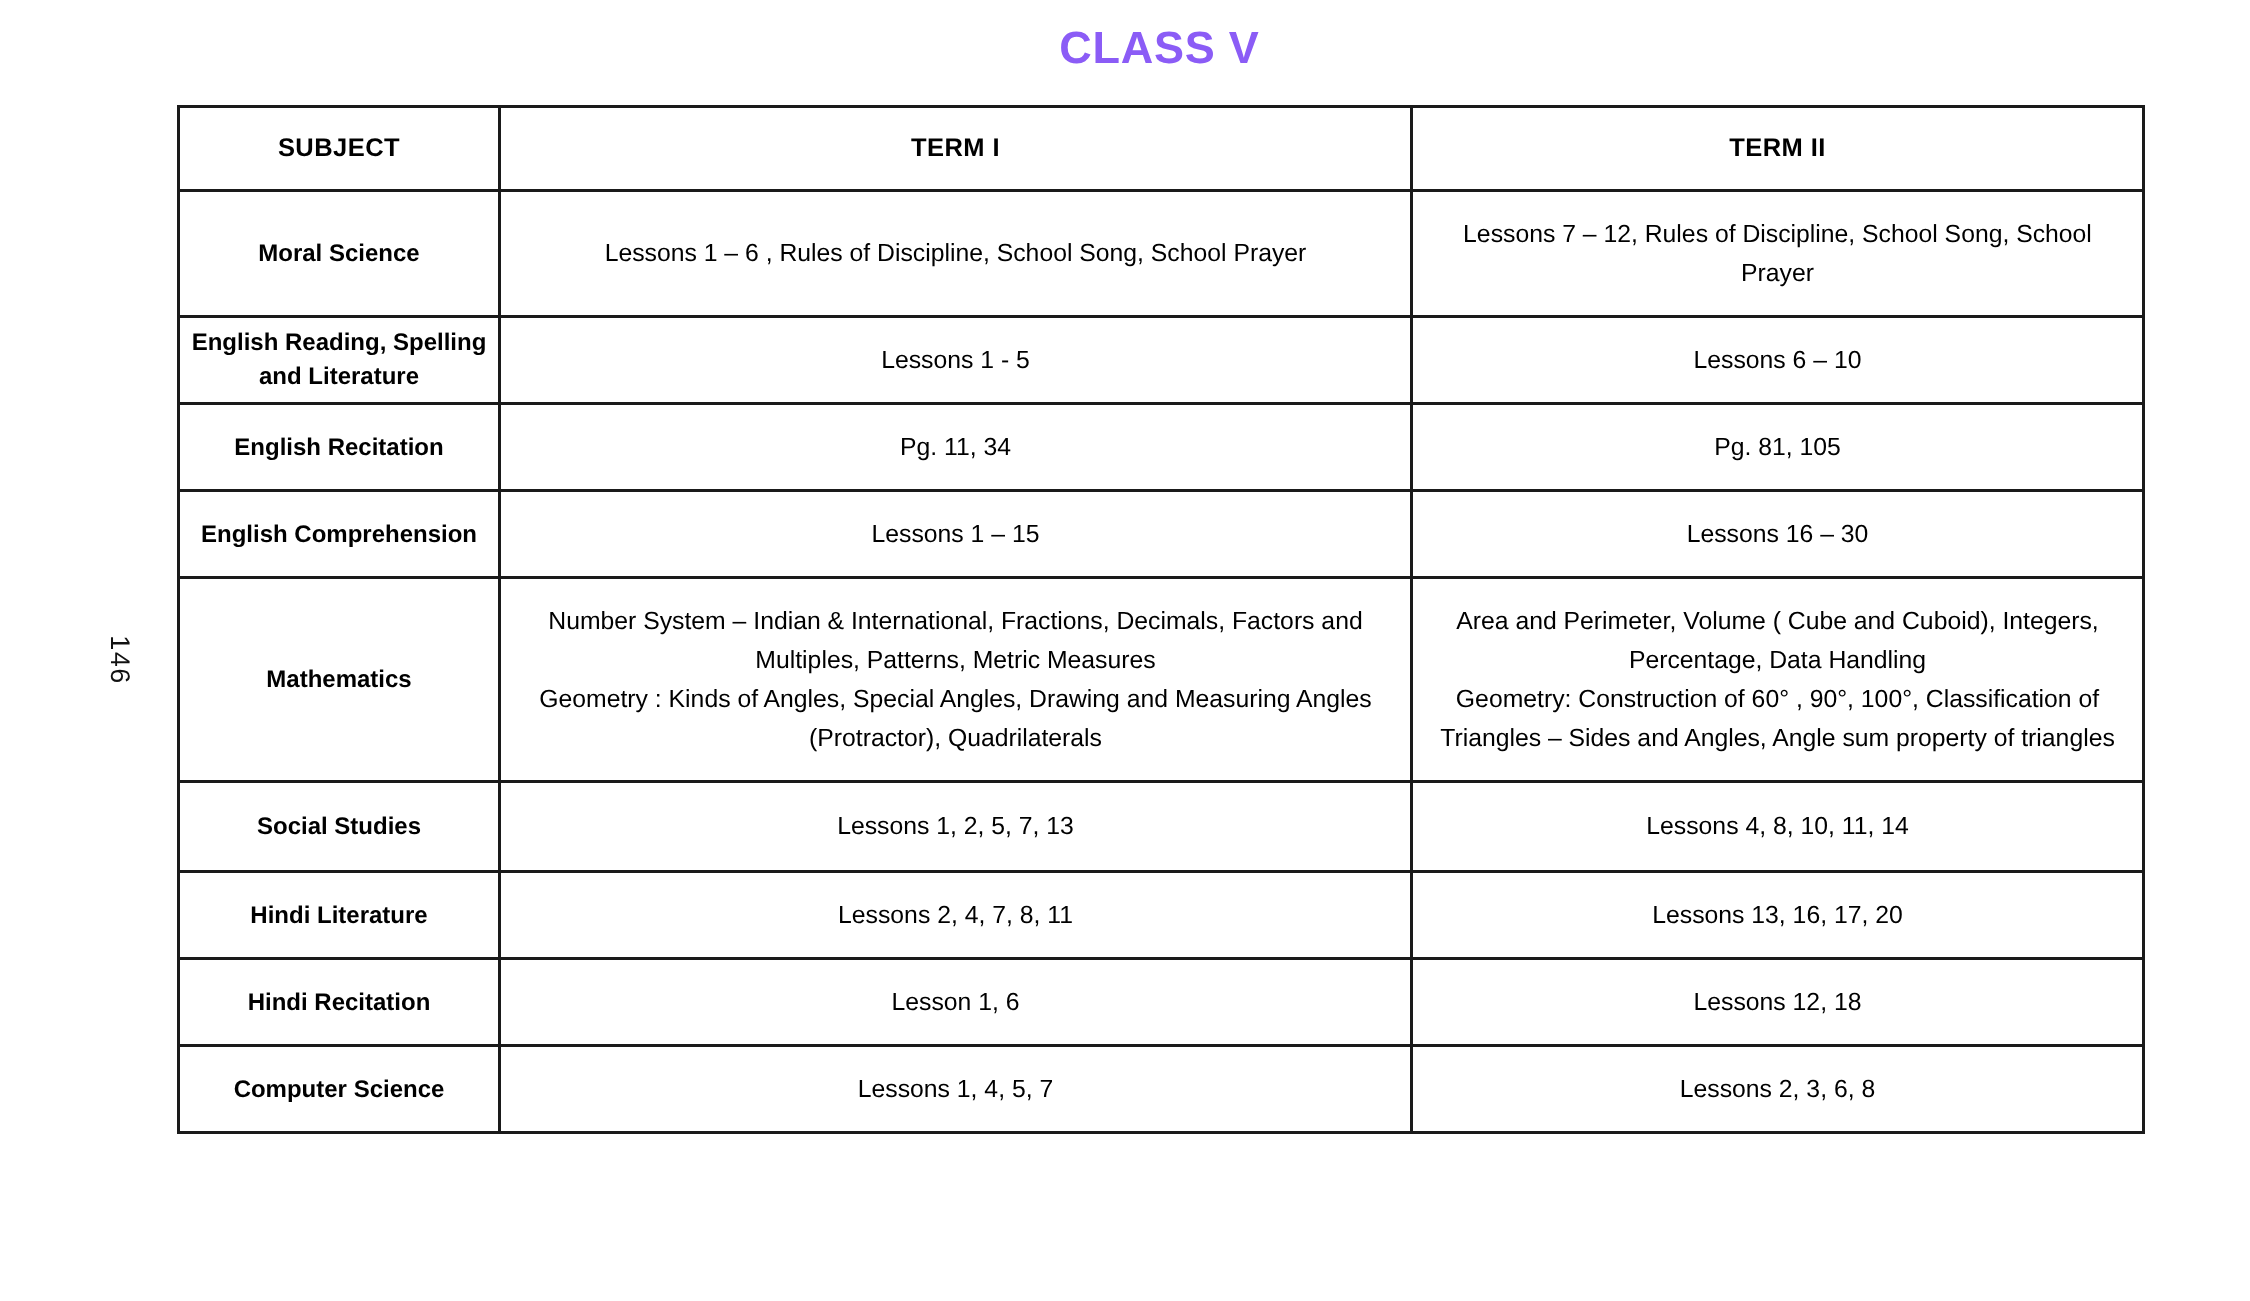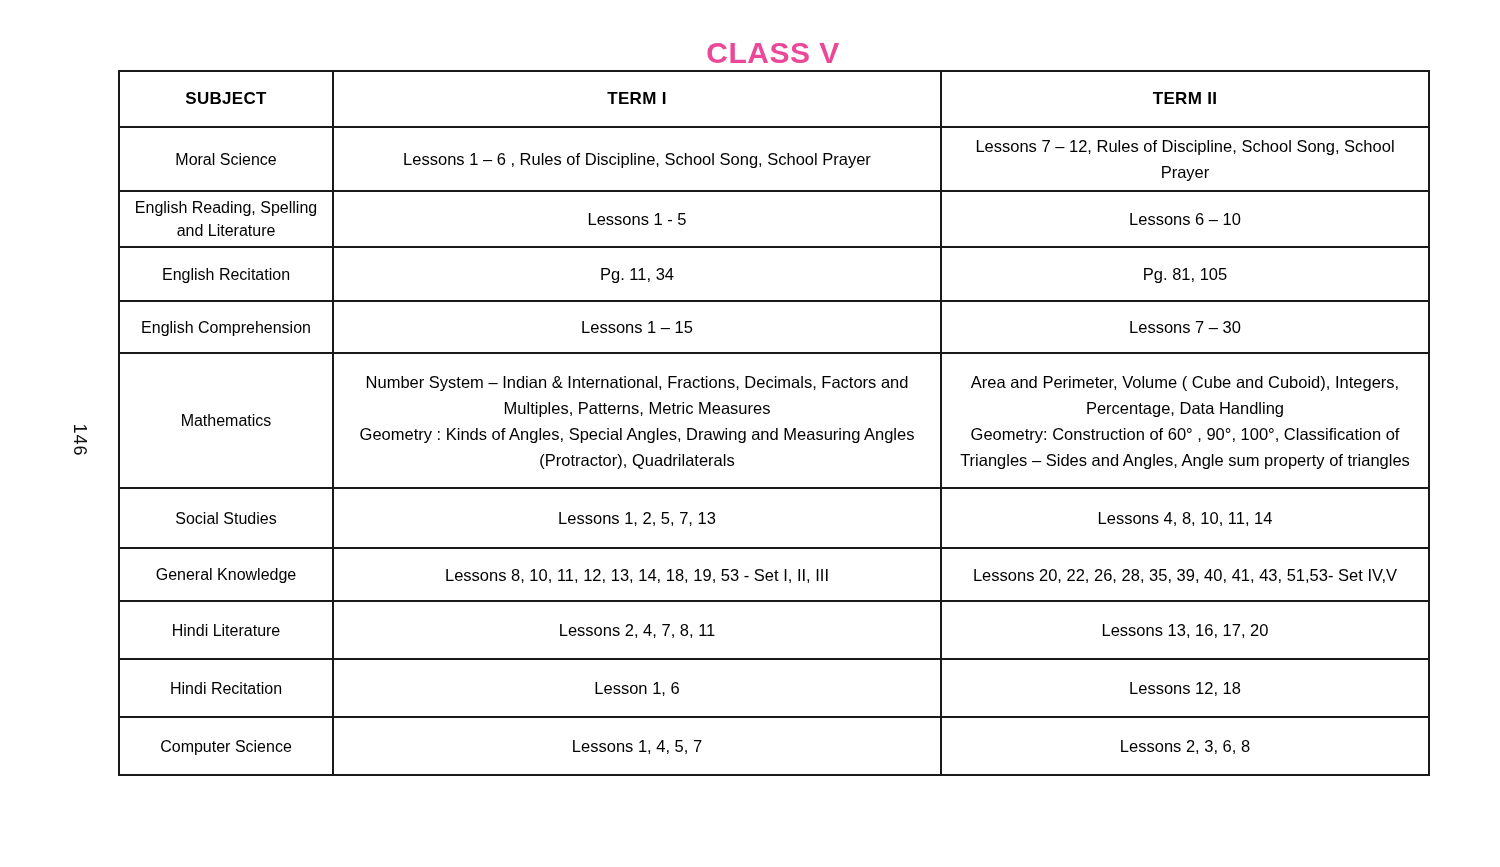--- a/index.html
+++ b/index.html
@@ -17,57 +17,57 @@
     left: 56px; top: 428px;
     width: 44px; height: 24px;
     transform: rotate(90deg);
     font-size: 18px;
     letter-spacing: 1px;
     text-align: center;
     color: #111;
   }
   .title {
     position: absolute;
-    left: 118px; top: 36px;
+    left: 118px; top: 16px;
     width: 1310px;
     margin: 0;
     text-align: center;
     font-size: 30px;
     font-weight: bold;
     letter-spacing: 0.5px;
-    color: #ec4899;
+    color: #8b5cf6;
   }
   table.syllabus {
     position: absolute;
     left: 118px; top: 70px;
     width: 1310px;
     border-collapse: collapse;
     table-layout: fixed;
   }
   col.c-subject { width: 214px; }
   col.c-term1   { width: 608px; }
   col.c-term2   { width: 488px; }
   th, td {
     border: 2px solid #1a1a1a;
     text-align: center;
     vertical-align: middle;
-    padding: 5px 8px;
+    padding: 15px 8px;
   }
   thead th {
     height: 56px;
     font-size: 17px;
     font-weight: bold;
     letter-spacing: 0.3px;
   }
   tbody td {
     font-size: 16.5px;
     line-height: 26px;
   }
   td.subject-cell {
-    font-weight: normal;
+    font-weight: bold;
     font-size: 16px;
     line-height: 23px;
     padding: 3px 2px;
   }
   td.term-cell {
     white-space: pre-line;
   }
   tbody tr { height: 58px; }
   tbody tr:nth-child(1) { height: 60px; }
   tbody tr:nth-child(2) { height: 56px; }
@@ -112,43 +112,38 @@
 
   <tr>
     <td class="subject-cell">English Recitation</td>
     <td class="term-cell">Pg. 11, 34</td>
     <td class="term-cell">Pg. 81, 105</td>
   </tr>
 
   <tr>
     <td class="subject-cell">English Comprehension</td>
     <td class="term-cell">Lessons 1 – 15</td>
-    <td class="term-cell">Lessons 7 – 30</td>
+    <td class="term-cell">Lessons 16 – 30</td>
   </tr>
 
   <tr>
     <td class="subject-cell">Mathematics</td>
     <td class="term-cell">Number System – Indian &amp; International, Fractions, Decimals, Factors and Multiples, Patterns, Metric Measures
 Geometry : Kinds of  Angles, Special Angles, Drawing and Measuring Angles (Protractor), Quadrilaterals</td>
     <td class="term-cell">Area and Perimeter, Volume ( Cube and Cuboid), Integers, Percentage, Data Handling
 Geometry: Construction of 60° , 90°, 100°, Classification of Triangles – Sides and Angles, Angle sum property of triangles</td>
   </tr>
 
 
   <tr>
     <td class="subject-cell">Social Studies</td>
     <td class="term-cell">Lessons 1, 2, 5, 7, 13</td>
     <td class="term-cell">Lessons 4, 8, 10, 11, 14</td>
   </tr>
 
-  <tr>
-    <td class="subject-cell">General Knowledge</td>
-    <td class="term-cell">Lessons 8, 10, 11, 12, 13, 14, 18, 19, 53 - Set I, II, III</td>
-    <td class="term-cell">Lessons 20, 22, 26, 28, 35, 39, 40, 41, 43, 51,53- Set IV,V</td>
-  </tr>
 
   <tr>
     <td class="subject-cell">Hindi Literature</td>
     <td class="term-cell">Lessons 2, 4, 7, 8, 11</td>
     <td class="term-cell">Lessons 13, 16, 17, 20</td>
   </tr>
 
   <tr>
     <td class="subject-cell">Hindi Recitation</td>
     <td class="term-cell">Lesson 1, 6</td>

